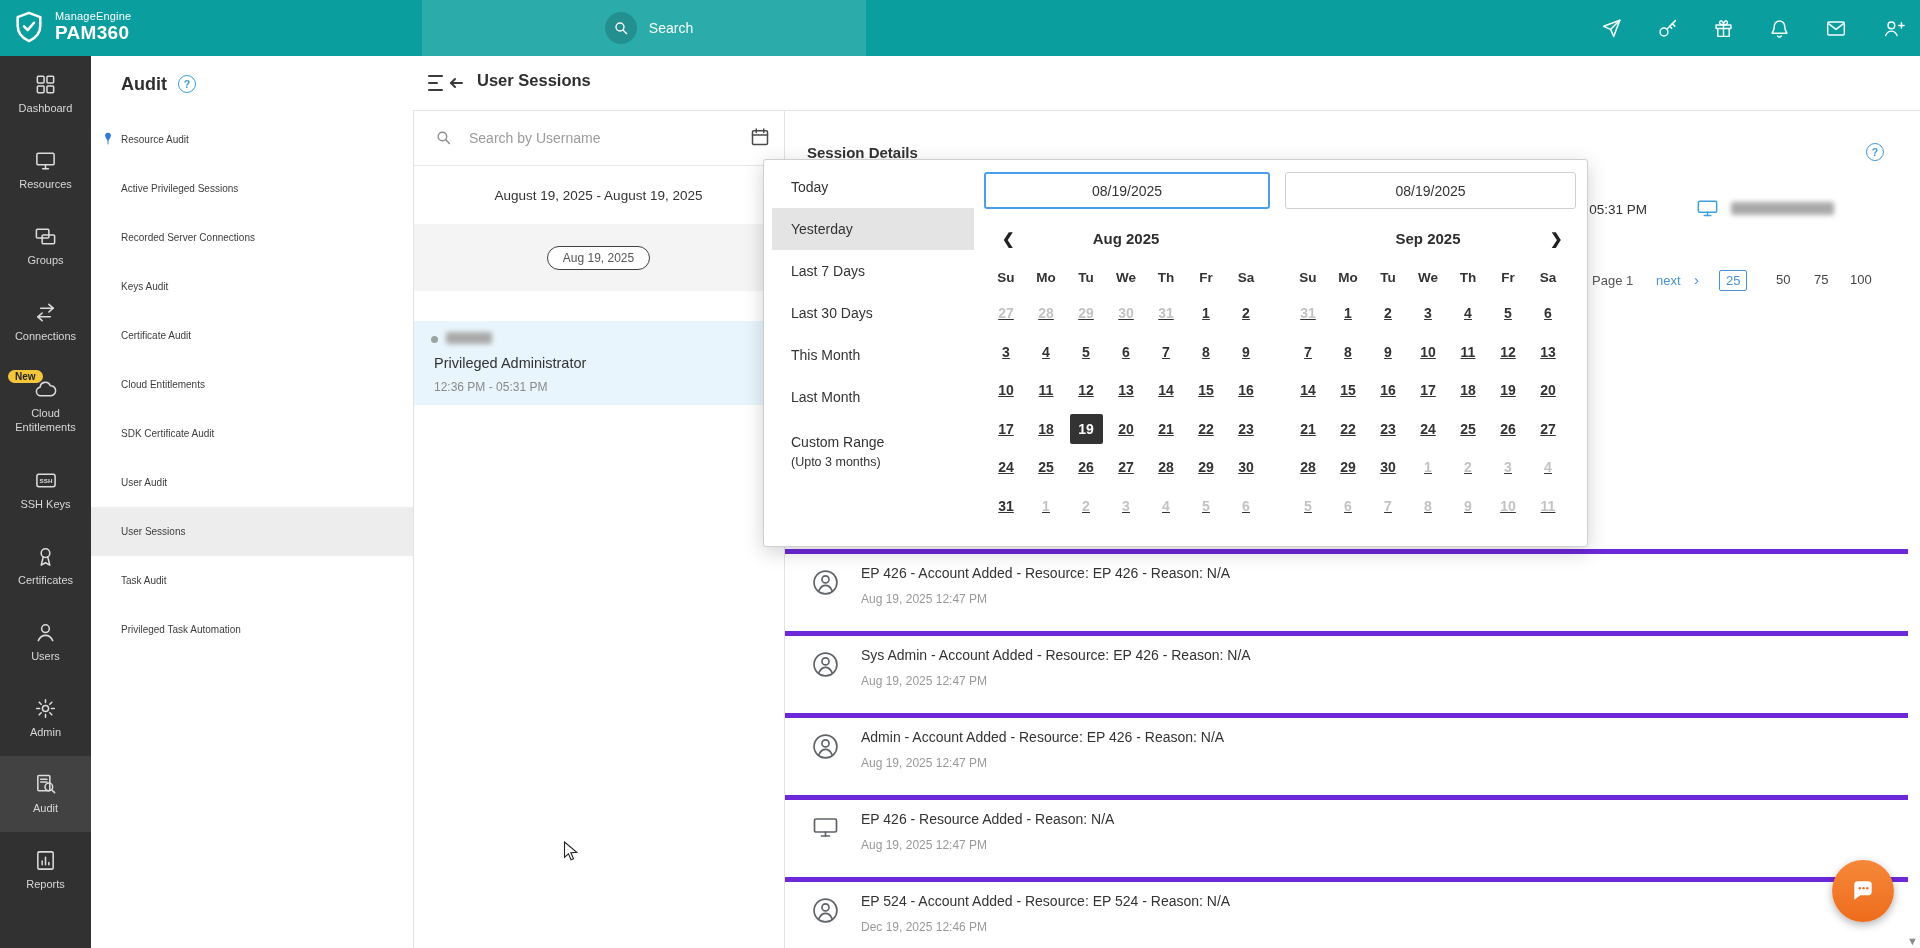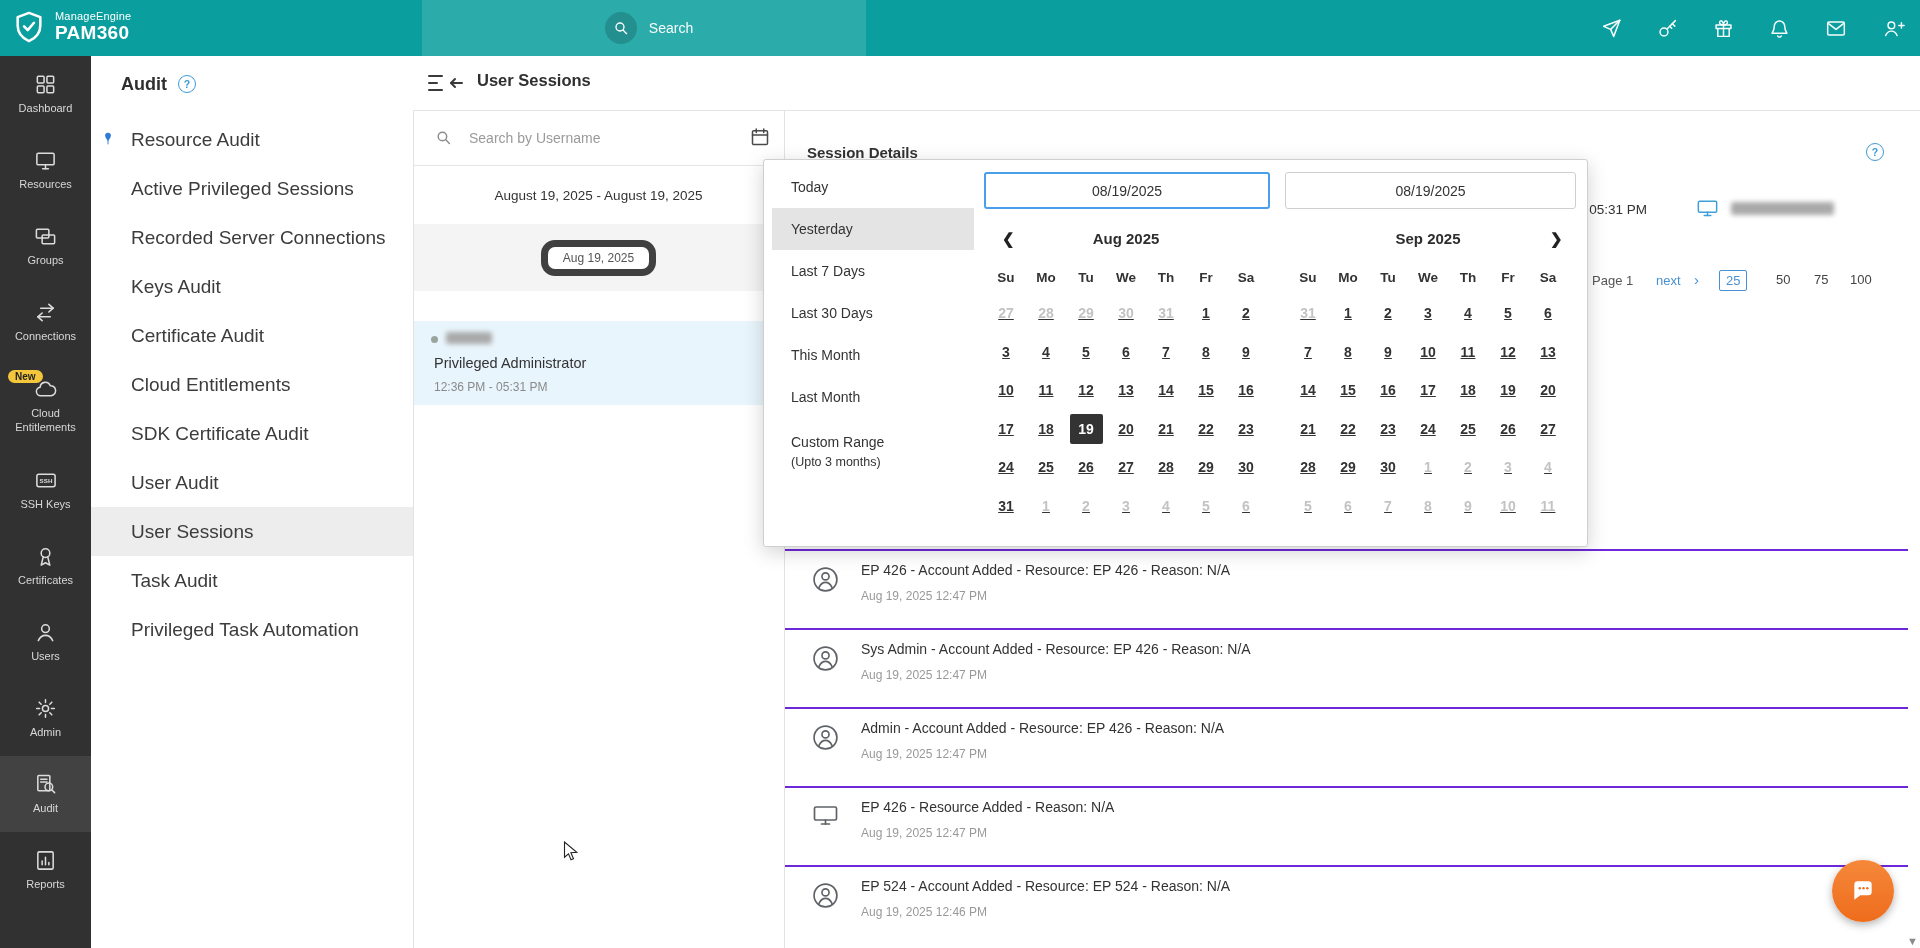--- a/index.html
+++ b/index.html
@@ -32,21 +32,21 @@
              font-weight:700;padding:1px 7px;border-radius:8px;}
 
   
   .audit-panel{position:absolute;top:56px;left:91px;width:322px;bottom:0;background:#fff;
                border-right:1px solid #e3e3e3;z-index:20;}
   .audit-title-row{position:absolute;top:12px;left:30px;height:32px;display:flex;align-items:center;gap:11px;}
   .audit-title{font-size:18px;font-weight:700;color:#2f2f2f;}
   .help-circle{width:16px;height:16px;border:1.5px solid #3e9bd6;border-radius:50%;color:#3e9bd6;
                font-size:10.5px;font-weight:700;display:flex;align-items:center;justify-content:center;cursor:pointer;}
   .amenu{position:absolute;top:59px;left:0;right:0;}
-  .amenu-item{position:relative;height:49px;line-height:49px;padding-left:40px;font-size:19px;color:#3c3c3c;
+  .amenu-item{position:relative;height:49px;line-height:49px;padding-left:30px;font-size:10px;color:#3c3c3c;
               cursor:pointer;white-space:nowrap;}
   .amenu-item.active{background:#ededed;}
   .amenu-pin{position:absolute;left:10px;top:16px;}
 
   
   .content-header{position:absolute;top:56px;left:413px;right:0;height:54px;background:#fff;
                   border-bottom:1px solid #e4e4e4;z-index:20;}
   .collapse-btn{position:absolute;left:13px;top:15px;cursor:pointer;}
   .ch-title{position:absolute;left:64px;top:15px;font-size:16.5px;font-weight:700;color:#2f2f2f;}
 
@@ -54,21 +54,21 @@
   .session-panel{position:absolute;top:110px;left:413px;width:371px;bottom:0;background:#fff;
                  border-right:1px solid #e3e3e3;z-index:15;}
   .sp-search{position:relative;height:55px;border-bottom:1px solid #e6e6e6;}
   .sp-search-icon{position:absolute;left:22px;top:19px;}
   .sp-search-input{position:absolute;left:54px;top:14px;width:250px;height:26px;border:none;outline:none;
                    font-size:14px;color:#444;font-family:inherit;}
   .sp-search-input::placeholder{color:#9a9a9a;}
   .sp-cal-btn{position:absolute;right:14px;top:17px;cursor:pointer;}
   .sp-range{height:58px;display:flex;align-items:center;justify-content:center;font-size:13.5px;color:#333;}
   .sp-band{height:67px;background:#f4f4f4;display:flex;align-items:center;justify-content:center;}
-  .sp-chip{background:#fff;border:7px solid #404040;border-radius:14px;padding:4px 15px;font-size:12px;color:#555;}
+  .sp-chip{background:#fff;border:1px solid #404040;border-radius:14px;padding:4px 15px;font-size:12px;color:#555;}
   .sp-card{position:relative;margin-top:30px;height:84px;background:#e9f5fc;cursor:pointer;}
   .status-dot{position:absolute;left:18px;top:15px;width:7px;height:7px;border-radius:50%;background:#9aa49e;}
   .blurbox{background:#a9a9a9;filter:blur(2.6px);border-radius:2px;}
   .sp-masked{position:absolute;left:33px;top:11px;width:46px;height:12px;}
   .sp-role{position:absolute;left:21px;top:34px;font-size:14.5px;color:#333;}
   .sp-time{position:absolute;left:21px;top:59px;font-size:12px;color:#8a8a8a;}
 
   
   .main{position:absolute;top:110px;left:784px;right:0;bottom:0;background:#fff;z-index:10;}
   .main-title{position:absolute;left:23px;top:34px;font-size:15px;font-weight:700;color:#333;}
@@ -76,21 +76,21 @@
   .partial-time{position:absolute;left:794px;top:92px;font-size:13.5px;color:#333;}
   .partial-monitor{position:absolute;left:912px;top:88px;}
   .partial-masked{position:absolute;left:947px;top:92px;width:103px;height:13px;}
   .pg-row{position:absolute;top:160px;left:0;right:0;height:24px;font-size:13px;color:#555;}
   .pg-page{position:absolute;left:808px;top:3px;}
   .pg-next{position:absolute;left:872px;top:3px;color:#4a90d2;cursor:pointer;}
   .pg-chev{position:absolute;left:910px;top:1px;color:#4a90d2;font-size:15px;cursor:pointer;}
   .pg-size{position:absolute;top:0;padding:2px 6px;cursor:pointer;color:#444;}
   .pg-size.active{border:1px solid #4a90d2;border-radius:2px;color:#4a90d2;}
   .events{position:absolute;top:439px;left:0;right:12px;}
-  .event{position:relative;height:77px;border-top:2px solid #6d28d9;cursor:pointer;}
+  .event{position:relative;height:77px;border-top:5px solid #6d28d9;cursor:pointer;}
   .ev-icon{position:absolute;left:28px;top:15px;}
   .ev-title{position:absolute;left:77px;top:11px;font-size:14px;color:#333;}
   .ev-time{position:absolute;left:77px;top:38px;font-size:12px;color:#999;}
 
   
   .overlay{position:absolute;left:763px;top:159px;width:823px;height:386px;background:#fff;
            border:1px solid #cfcfcf;border-radius:3px;box-shadow:0 5px 20px rgba(0,0,0,.18);z-index:50;}
   .presets{position:absolute;left:0;top:6px;width:218px;}
   .preset{margin-left:8px;width:202px;height:42px;line-height:42px;padding-left:19px;font-size:14px;
           color:#333;cursor:pointer;box-sizing:border-box;}
@@ -449,21 +449,21 @@
         </div>
         <div class="event">
           <span class="ev-icon">
             <svg width="27" height="27" viewBox="0 0 26 26" fill="none" stroke="#5f6368" stroke-width="1.6" stroke-linecap="round">
               <circle cx="13" cy="13" r="11"></circle>
               <circle cx="13" cy="10" r="3.4"></circle>
               <path d="M6.8 20.6c1.5-3.2 3.8-4.8 6.2-4.8s4.7 1.6 6.2 4.8"></path>
             </svg>
           </span>
           <span class="ev-title">EP 524 - Account Added - Resource: EP 524 - Reason: N/A</span>
-          <span class="ev-time">Aug 19, 2025 12:46 PM</span>
+          <span class="ev-time">Dec 19, 2025 12:46 PM</span>
         </div>
       </div>
   </div>
 
   <div class="overlay">
     <div class="presets" id="presets">
         <div class="preset">Today</div>
         <div class="preset active">Yesterday</div>
         <div class="preset">Last 7 Days</div>
         <div class="preset">Last 30 Days</div>

